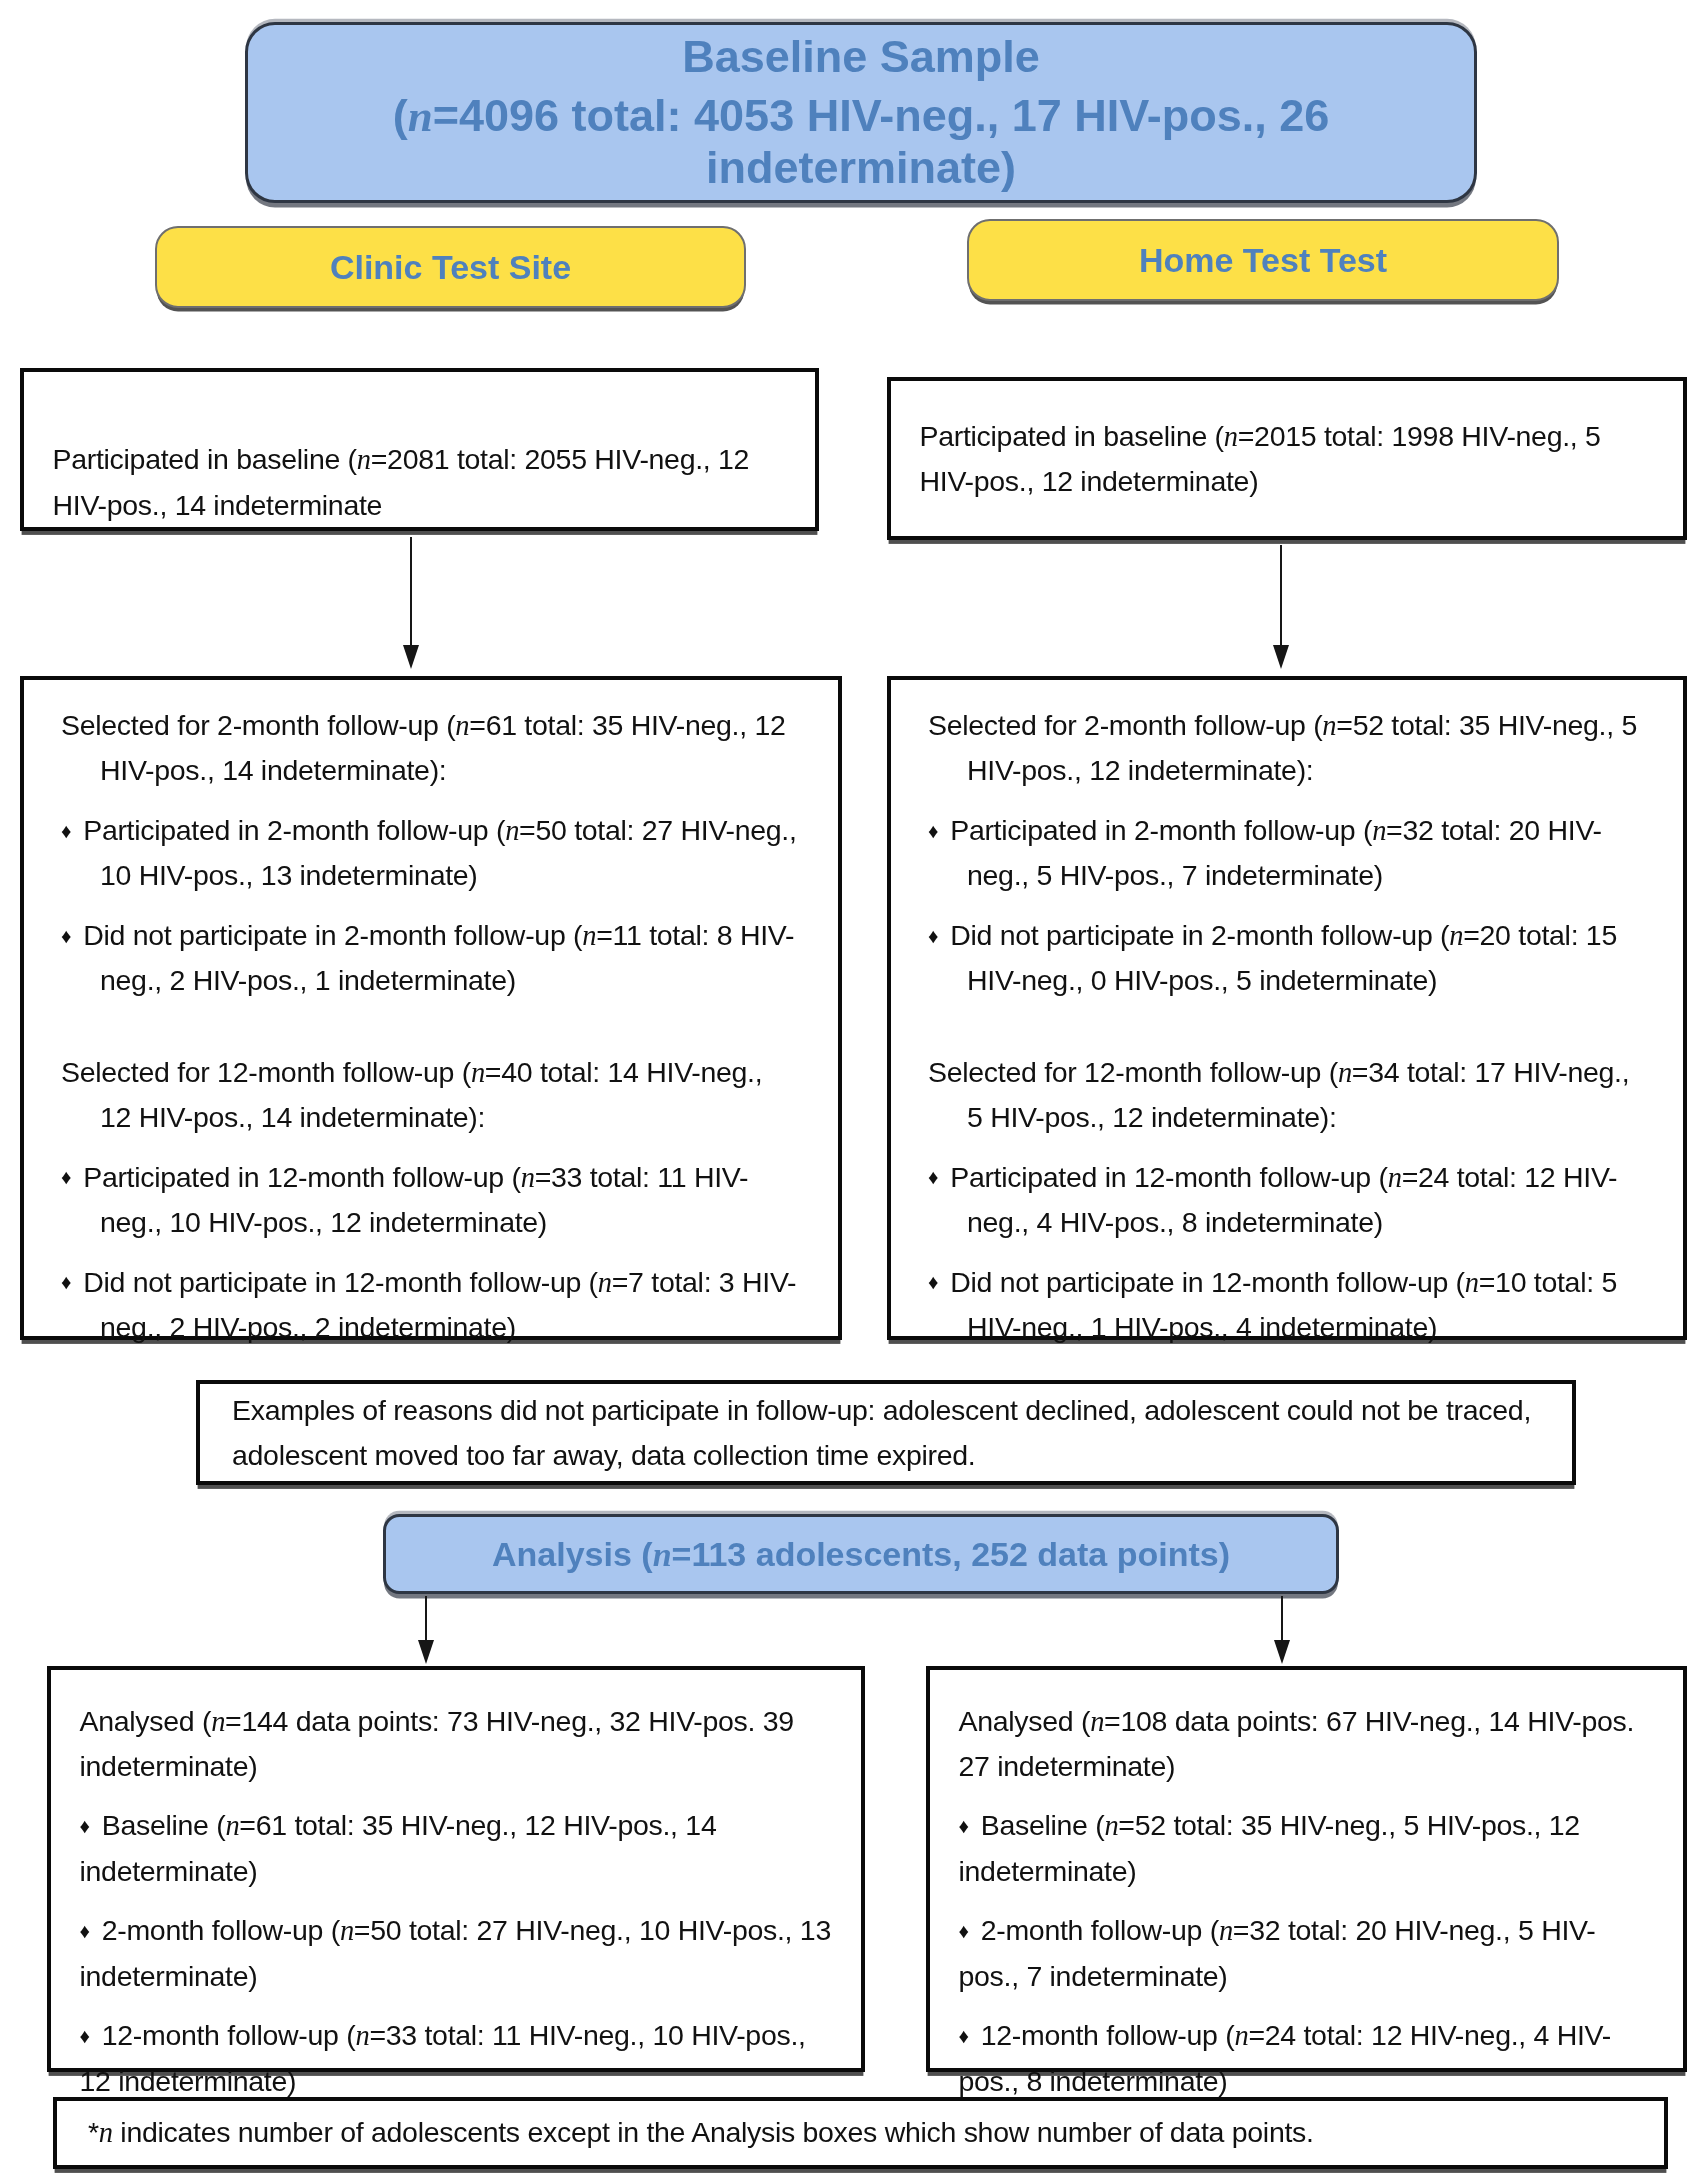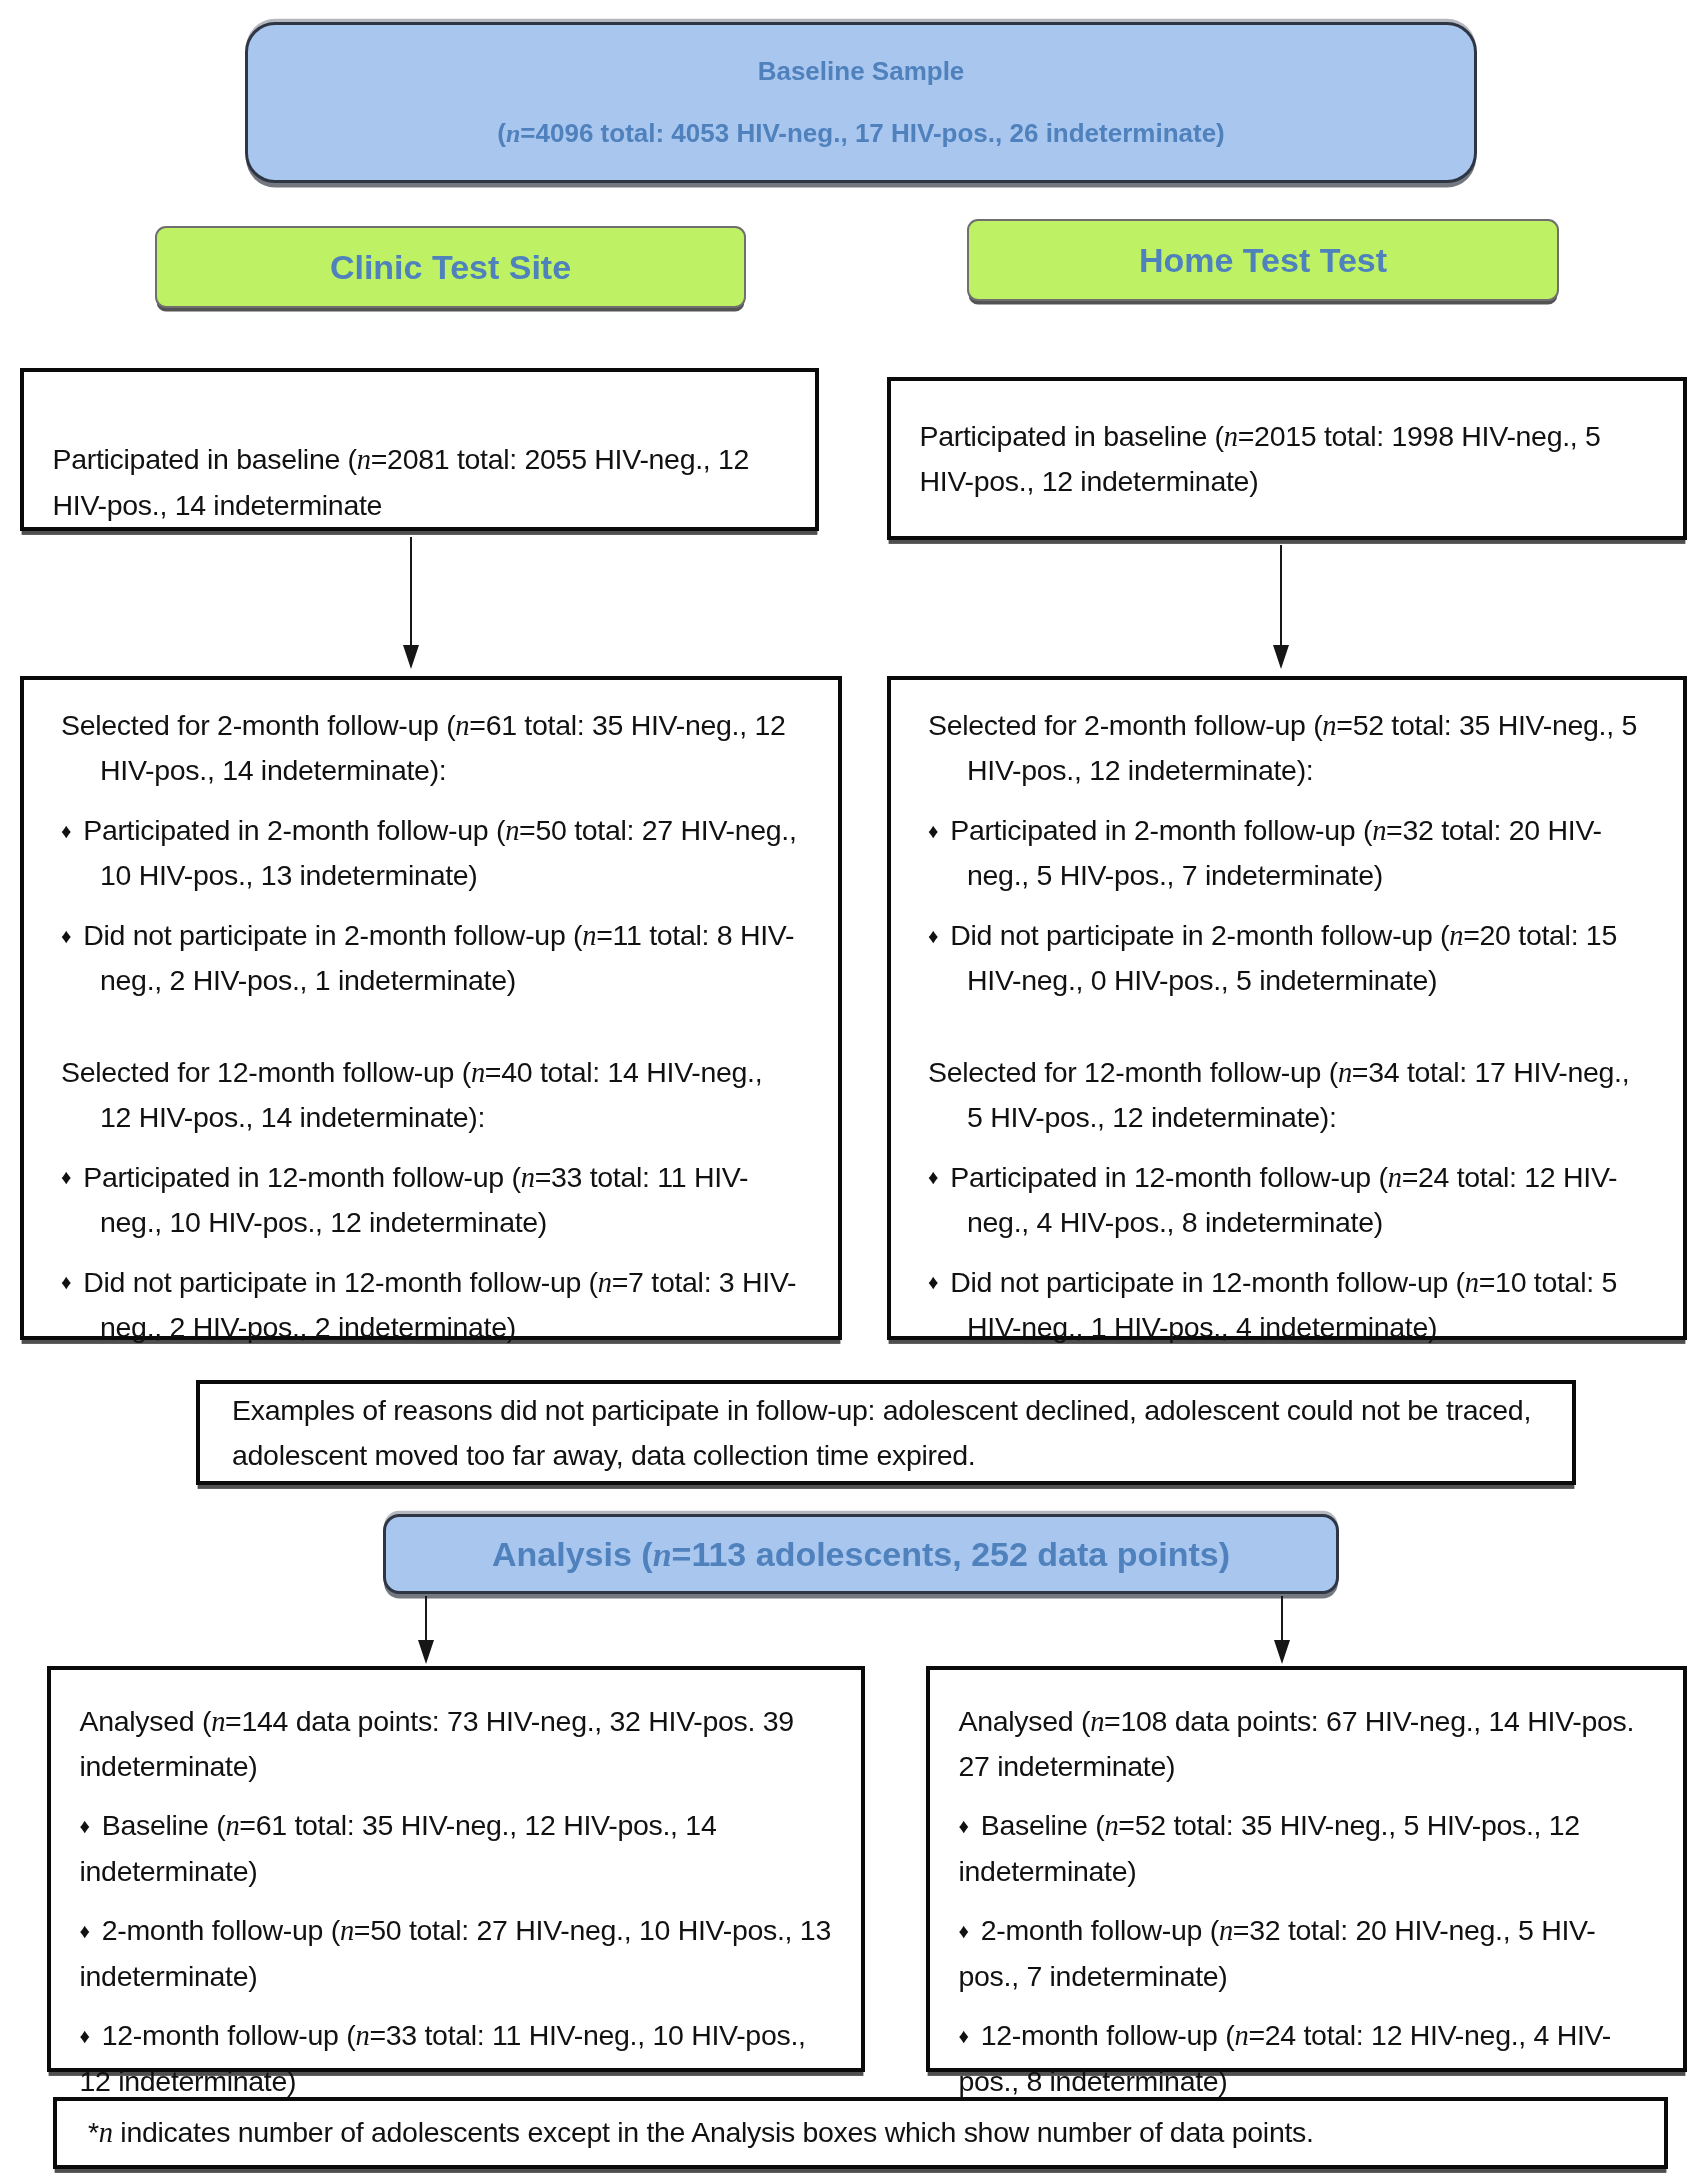--- a/index.html
+++ b/index.html
@@ -12,21 +12,21 @@
        color:#111;font-size:28.5px;letter-spacing:-0.3px;line-height:1.56;box-sizing:border-box;}
   .box .inner{padding:23px 37px;}
 
   
   .banner{position:absolute;background:#a9c6ef;border:3.8px solid #2e3643;
           box-shadow:0 5.5px 0 -1.1px rgba(40,46,60,0.65), 0 -4.4px 0 -1.1px rgba(120,126,138,0.55);
           color:#4f81bd;font-weight:700;display:flex;flex-direction:column;
           align-items:center;justify-content:center;text-align:center;box-sizing:border-box;}
 
   
-  .site{position:absolute;background:#bef264;border:2.7px solid #6f6f6f;border-radius:11px;
+  .site{position:absolute;background:#fde047;border:2.7px solid #6f6f6f;border-radius:23px;
         box-shadow:0 5px 0 -1.6px rgba(40,40,40,0.8);
         color:#4f81bd;font-weight:700;font-size:34px;display:flex;align-items:center;
         justify-content:center;box-sizing:border-box;}
 
   .lead{margin:0;padding-left:39px;text-indent:-39px;}
   .bullet{margin:0;padding-left:39px;text-indent:-39px;}
   .dm{font-size:0.72em;padding-right:12px;position:relative;top:-2.2px;}
   .group + .group{margin-top:47px;}
   .flat .lead,.flat .bullet{padding-left:0;text-indent:0;}
   p{margin:0;}
@@ -39,21 +39,21 @@
     bottom:-23px;width:0;height:0;border-left:8.2px solid transparent;
     border-right:8.2px solid transparent;border-top:24px solid #161616;}
 
   .vcenter{display:flex;flex-direction:column;justify-content:center;height:100%;box-sizing:border-box;}
 </style>
 </head>
 <body>
 
 <div class="canvas">
 
-  <div class="banner" style="left:245px;top:22px;width:1232px;height:161px;border-radius:30px;font-size:26px;justify-content:space-evenly;">
+  <div class="banner" style="left:245px;top:22px;width:1232px;height:181px;border-radius:30px;font-size:45px;justify-content:space-evenly;">
     <div>Baseline Sample</div>
     <div>(<i>n</i>=4096 total: 4053 HIV-neg., 17 HIV-pos., 26 indeterminate)</div>
   </div>
 
   <div class="site" style="left:155px;top:226px;width:591px;height:82px;">
     <span>Clinic Test Site</span>
   </div>
   <div class="site" style="left:967px;top:219px;width:592px;height:82px;">
     <span>Home Test Test</span>
   </div>

